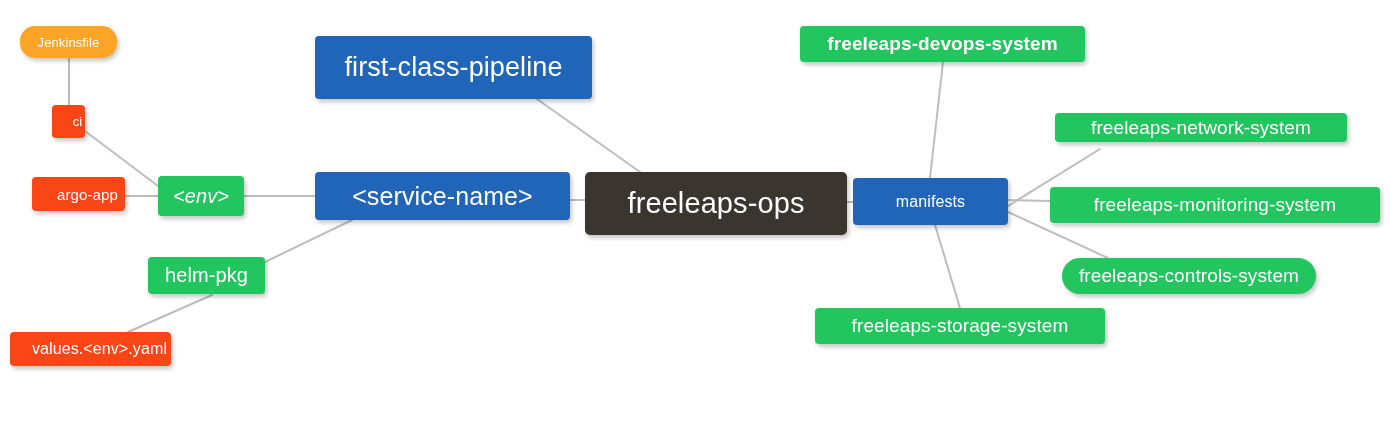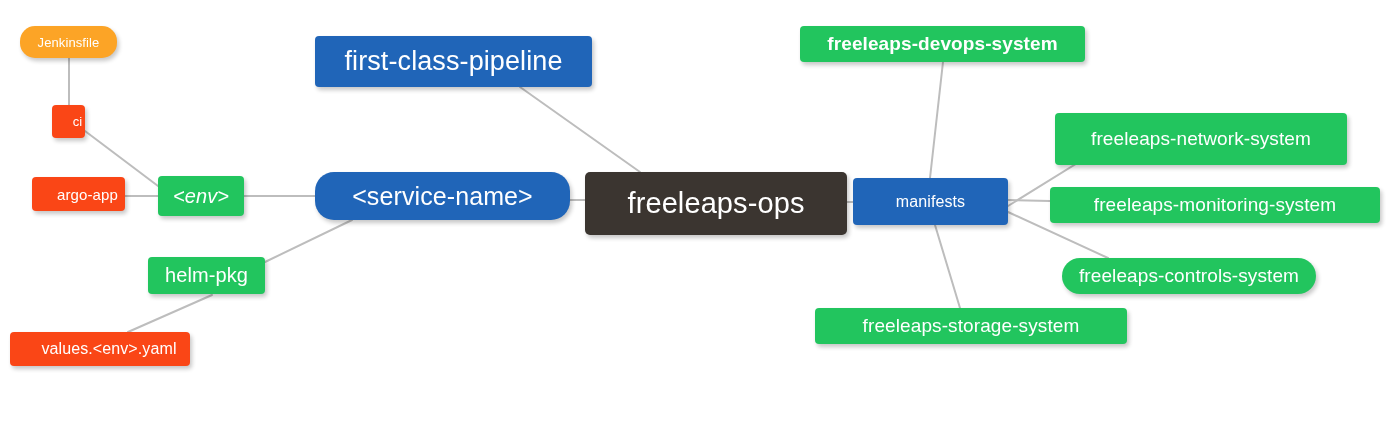--- a/index.html
+++ b/index.html
@@ -61,24 +61,24 @@
       <line x1="1008" y1="200" x2="1050" y2="201" stroke="#bdbdbd" stroke-width="2" stroke-linecap="round"></line>
       <line x1="1008" y1="212" x2="1108" y2="258" stroke="#bdbdbd" stroke-width="2" stroke-linecap="round"></line>
       <line x1="935" y1="225" x2="960" y2="308" stroke="#bdbdbd" stroke-width="2" stroke-linecap="round"></line>
     </svg>
   <div id="node-layer">
       <div class="node n-orange" style="left: 20px; top: 26px; width: 97px; height: 32px; font-size: 13px; border-radius: 15px;">Jenkinsfile</div>
       <div class="node n-red" style="left: 52px; top: 105px; width: 33px; height: 33px; font-size: 13px;">ci</div>
       <div class="node n-red" style="left: 32px; top: 177px; width: 93px; height: 34px; font-size: 15px;">argo-app</div>
       <div class="node n-green" style="left: 158px; top: 176px; width: 86px; height: 40px; font-size: 20px; font-style: italic;">&lt;env&gt;</div>
       <div class="node n-green" style="left: 148px; top: 257px; width: 117px; height: 37px; font-size: 20px;">helm-pkg</div>
-      <div class="node n-red" style="left: 10px; top: 332px; width: 180px; height: 34px; font-size: 16px; text-align: center;">values.&lt;env&gt;.yaml</div>
-      <div class="node n-blue" style="left: 315px; top: 36px; width: 277px; height: 51px; font-size: 27px;">first-class-pipeline</div>
-      <div class="node n-blue" style="left: 315px; top: 172px; width: 255px; height: 48px; font-size: 25px; border-radius: 19px;">&lt;service-name&gt;</div>
+      <div class="node n-red" style="left: 10px; top: 332px; width: 161px; height: 34px; font-size: 16px; text-align: center;">values.&lt;env&gt;.yaml</div>
+      <div class="node n-blue" style="left: 315px; top: 36px; width: 277px; height: 63px; font-size: 27px;">first-class-pipeline</div>
+      <div class="node n-blue" style="left: 315px; top: 172px; width: 255px; height: 48px; font-size: 25px;">&lt;service-name&gt;</div>
       <div class="node n-root" style="left: 585px; top: 172px; width: 262px; height: 63px; font-size: 29px;">freeleaps-ops</div>
       <div class="node n-blue" style="left: 853px; top: 178px; width: 155px; height: 47px; font-size: 16px;">manifests</div>
       <div class="node n-green" style="left: 800px; top: 26px; width: 285px; height: 36px; font-size: 19px; font-weight: bold;">freeleaps-devops-system</div>
-      <div class="node n-green" style="left: 1055px; top: 113px; width: 292px; height: 52px; font-size: 19px;">freeleaps-network-system</div>
+      <div class="node n-green" style="left: 1055px; top: 113px; width: 292px; height: 29px; font-size: 19px;">freeleaps-network-system</div>
       <div class="node n-green" style="left: 1050px; top: 187px; width: 330px; height: 36px; font-size: 19px;">freeleaps-monitoring-system</div>
       <div class="node n-green" style="left: 1062px; top: 258px; width: 254px; height: 36px; font-size: 19px; border-radius: 18px;">freeleaps-controls-system</div>
-      <div class="node n-green" style="left: 815px; top: 308px; width: 312px; height: 36px; font-size: 19px;">freeleaps-storage-system</div>
+      <div class="node n-green" style="left: 815px; top: 308px; width: 290px; height: 36px; font-size: 19px;">freeleaps-storage-system</div>
     </div>
 </div>
 
 </body></html>

